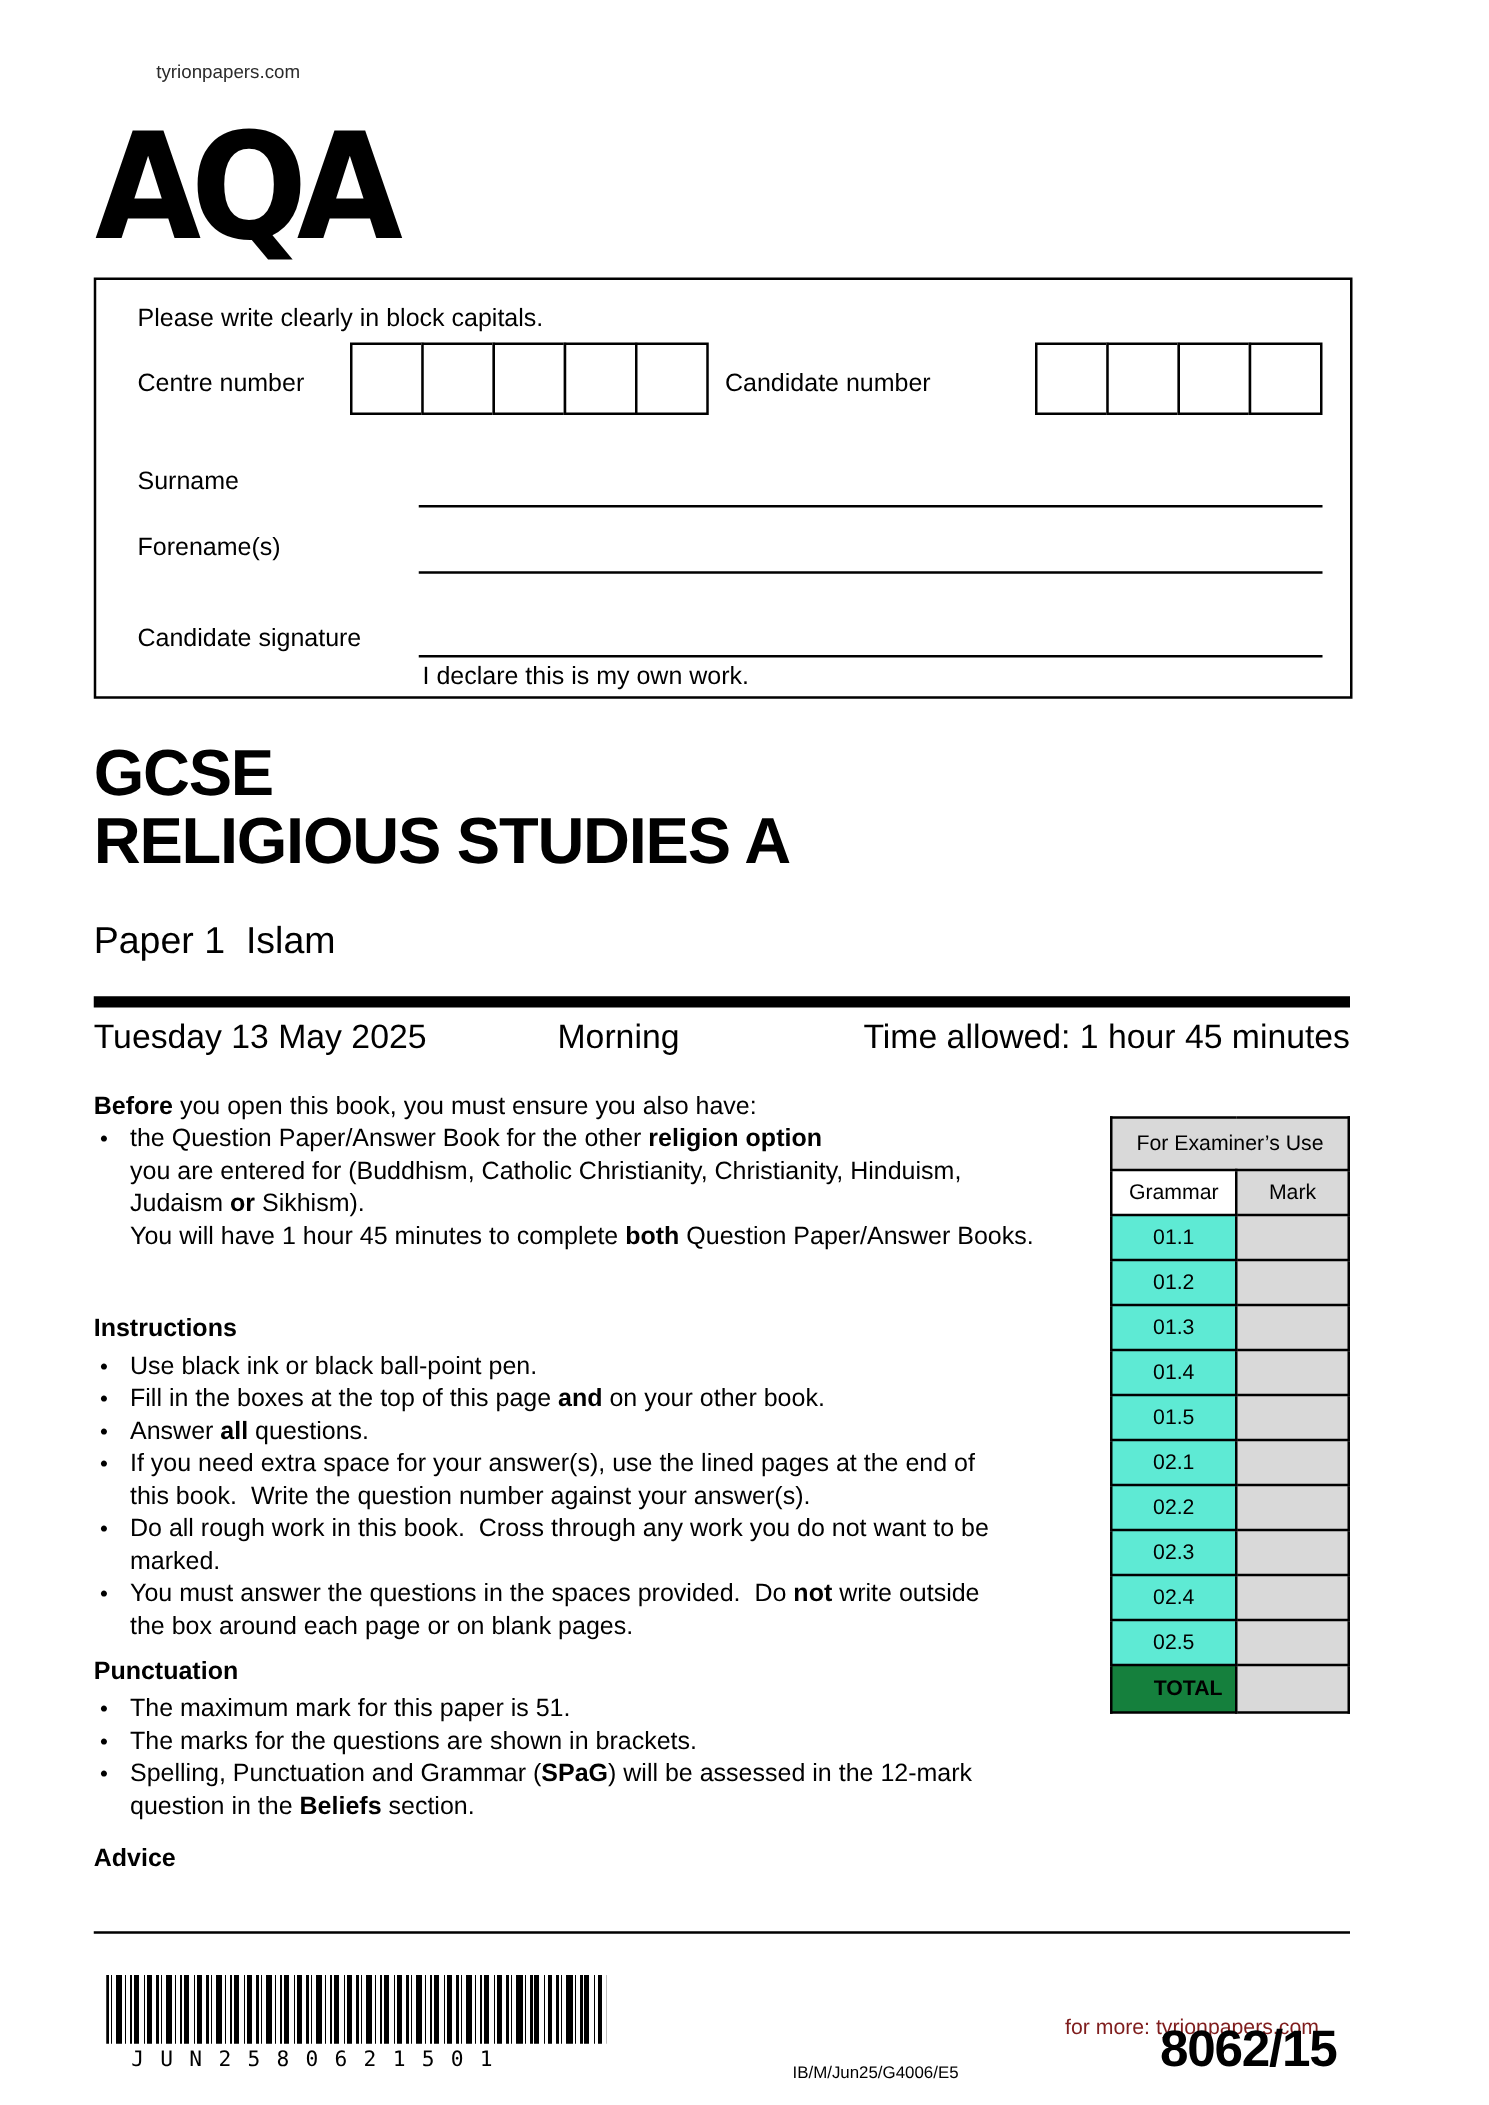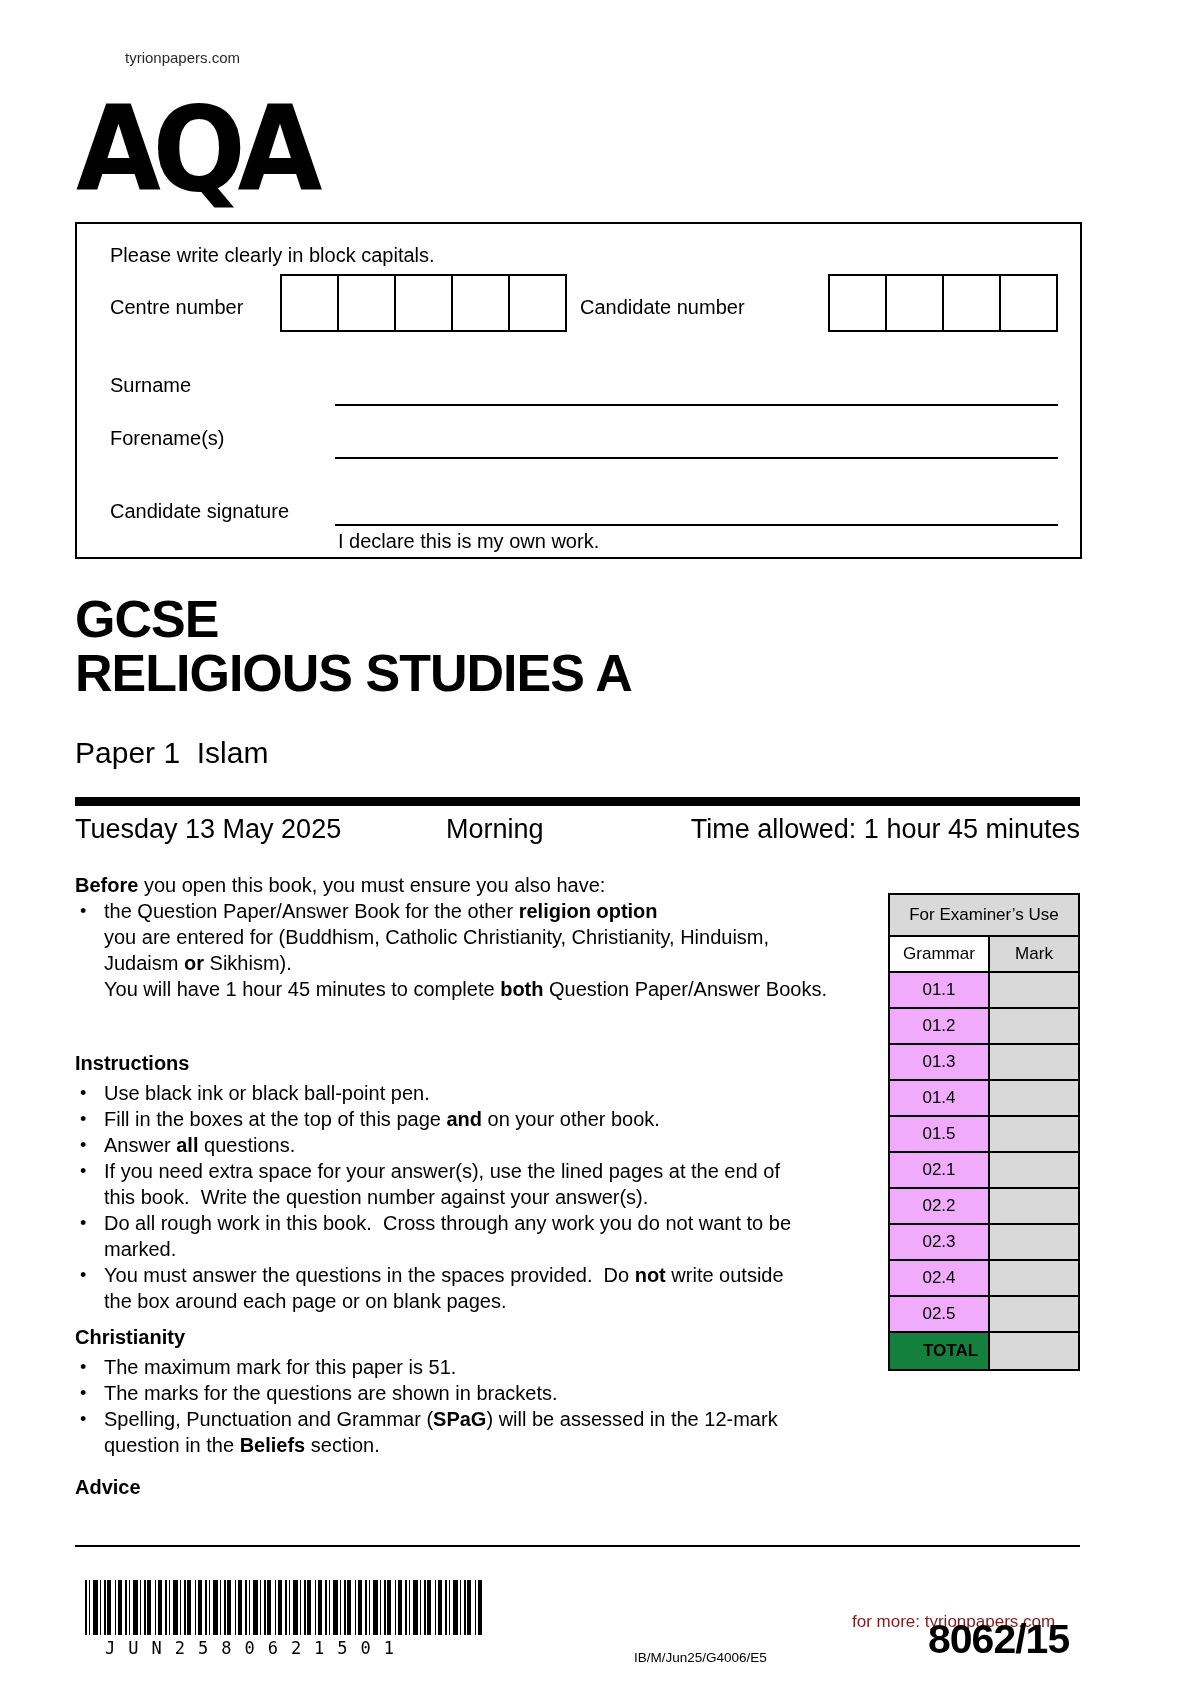--- a/index.html
+++ b/index.html
@@ -49,21 +49,21 @@
   ul.bullets .dot{flex:0 0 24px;padding-left:5px;font-size:18px;}
   .runs{white-space:pre-wrap;}
   .b{font-weight:700;}
 
   
   .exam-table{left:888px;top:893px;border-collapse:collapse;table-layout:fixed;font-size:17px;}
   .exam-table th,.exam-table td{border:2px solid #000;text-align:center;padding:0;}
   .exam-table .title-cell{width:186px;height:40px;background:#d9d9d9;font-weight:400;margin-left:28px;}
   .exam-table .qhead{width:98px;height:34px;background:#fff;}
   .exam-table .mhead{width:88px;height:34px;background:#d9d9d9;}
-  .exam-table .qcell{height:34px;background:#f0abfc;margin-left:45px;}
+  .exam-table .qcell{height:34px;background:#5eead4;margin-left:45px;}
   .exam-table .mcell{height:34px;background:#d9d9d9;}
   .exam-table .total-lbl{height:36px;background:#15803d;font-weight:700;padding-left:23px;}
   .exam-table .total-mark{height:36px;background:#d9d9d9;}
 
   
   .sep-line{left:75px;top:1545px;width:1005px;height:2px;background:#000;}
   .barcode{left:85px;top:1580px;width:400px;height:55px;
     background:repeating-linear-gradient(90deg,
       #000 0 2px,#fff 2px 4px,#000 4px 5px,#fff 5px 8px,
       #000 8px 13px,#fff 13px 15px,#000 15px 16px,#fff 16px 19px,
@@ -158,21 +158,21 @@
           <span class="runs"><span>Do all rough work in this book.  Cross through any work you do not want to be</span><br><span>marked.</span></span>
         </li>
         <li>
           <span class="dot">•</span>
           <span class="runs"><span>You must answer the questions in the spaces provided.  Do </span><span class="b">not</span><span> write outside</span><br><span>the box around each page or on blank pages.</span></span>
         </li>
       </ul>
   </div>
 
   <div class="abs section sec-information">
-    <h2>Christianity</h2>
+    <h2>Punctuation</h2>
     <ul class="bullets">
         <li>
           <span class="dot">•</span>
           <span class="runs"><span>The maximum mark for this paper is 51.</span></span>
         </li>
         <li>
           <span class="dot">•</span>
           <span class="runs"><span>The marks for the questions are shown in brackets.</span></span>
         </li>
         <li>

